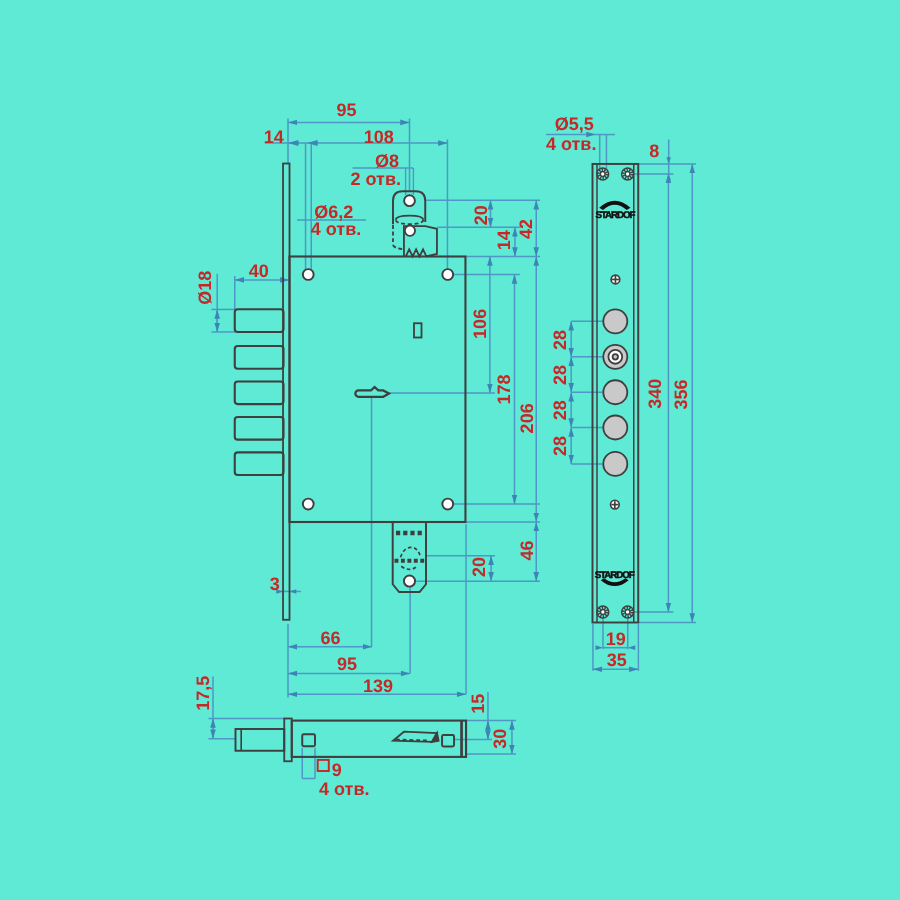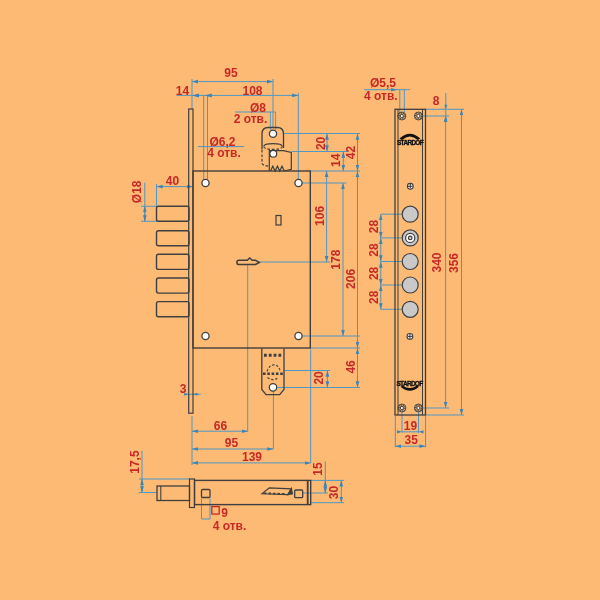--- a/index.html
+++ b/index.html
@@ -1,16 +1,16 @@
 <!DOCTYPE html>
 <html><head>
 <meta charset="utf-8">
 <style>
 html,body{margin:0;padding:0;background:#fff;}
-#canvas{width:600px;height:600px;background:#fdba74;position:relative;}
+#canvas{width:600px;height:600px;background:#5eead4;position:relative;}
 text{font-family:"Liberation Sans",sans-serif;font-weight:bold;fill:#c62828;}
 .h{font-size:12px;}
 .v{font-size:12px;}
 </style>
 </head>
 <body>
 <div id="canvas">
 <svg width="600" height="600" viewBox="0 0 600 600" xmlns="http://www.w3.org/2000/svg">
 <defs>
 <marker id="a" viewBox="0 0 8 6" refX="7.6" refY="3" markerWidth="6.5" markerHeight="5" orient="auto-start-reverse">

